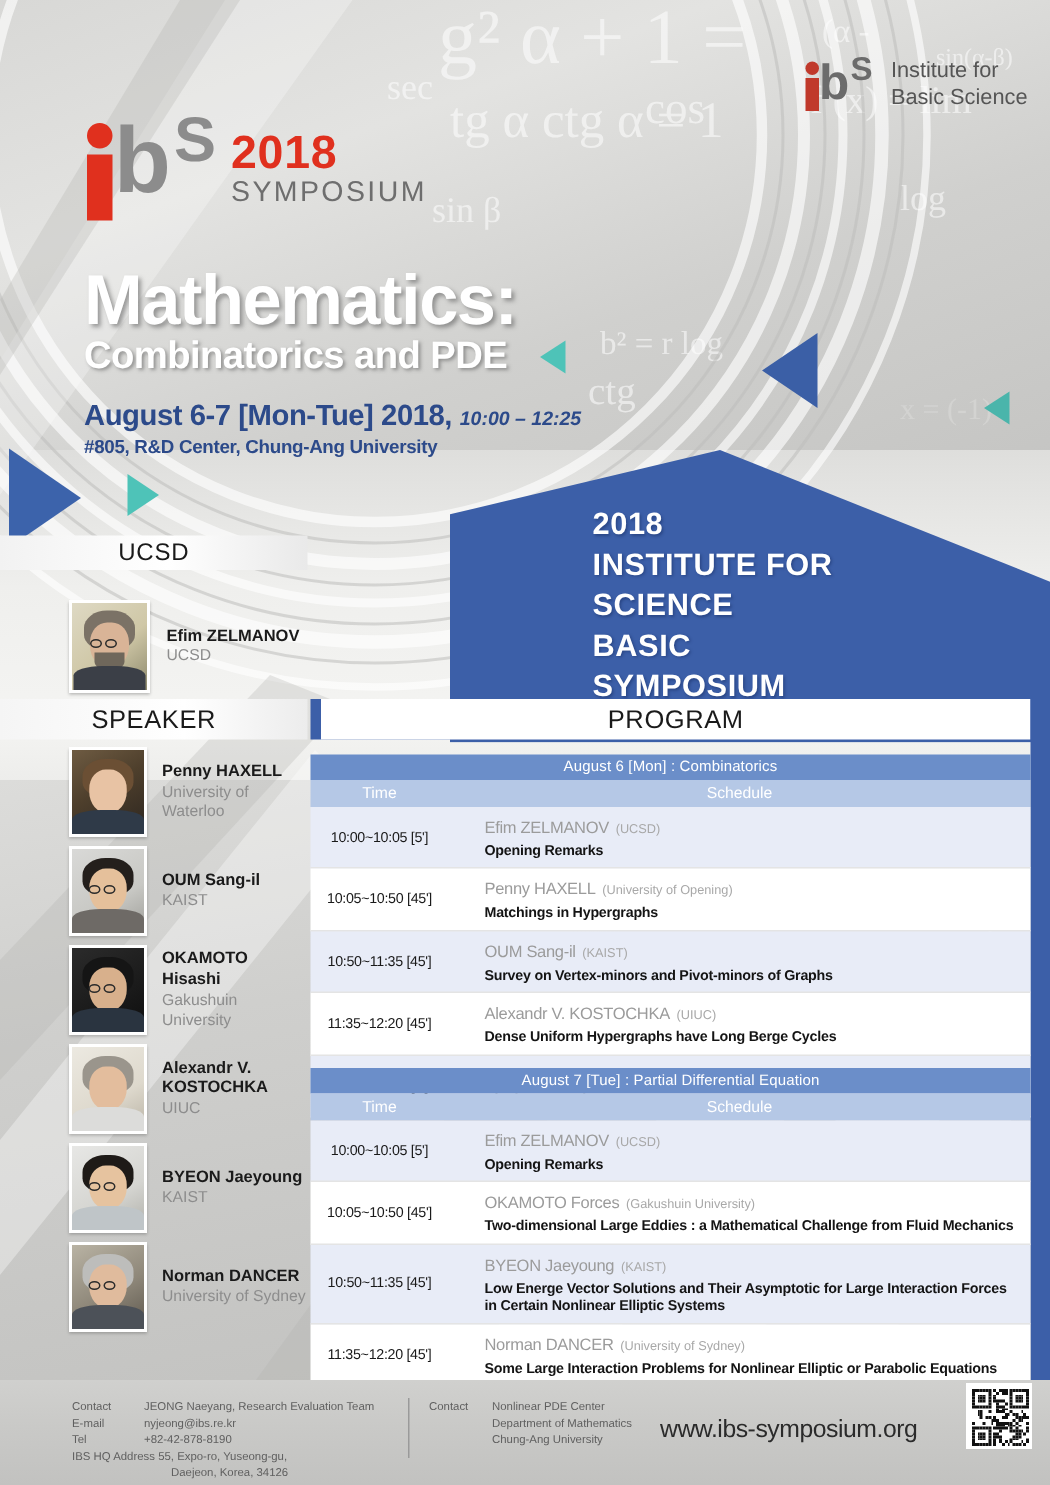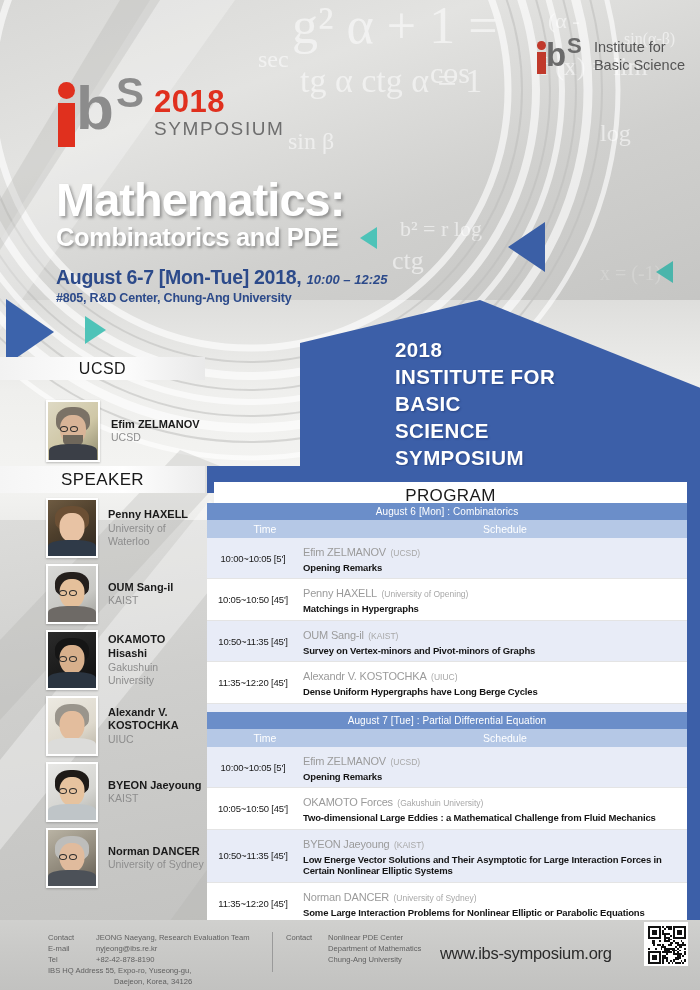--- a/index.html
+++ b/index.html
@@ -167,21 +167,21 @@
   .speaker-bar {
     position:absolute; left:0; top:466px; width:205px; height:27px;
     background:linear-gradient(90deg,#f5f5f5 0%,#ffffff 60%,#ececec 100%);
     display:flex; align-items:center; justify-content:center;
   }
   .speaker-bar span { font-size:17px; color:#1a1a1a; letter-spacing:.4px; }
 
   .prog-bar-wrap { position:absolute; left:207px; top:466px; width:493px; height:27px; }
   .prog-bar-blue { position:absolute; left:0; top:0; width:493px; height:27px; background:#3c5fa8; }
   .prog-bar {
-    position:absolute; left:7px; top:16px; width:473px; height:27px;
+    position:absolute; left:7px; top:0; width:473px; height:27px;
     background:#ffffff; display:flex; align-items:center; justify-content:center;
   }
   .prog-bar span { font-size:17px; color:#1a1a1a; letter-spacing:.4px; }
 
   
   .speakers { position:absolute; left:46px; top:498px; width:160px; }
   .spk { display:flex; align-items:center; margin-bottom:6px; }
   .spk-photo {
     width:52px; height:60px; border:2px solid #fff; flex:0 0 auto;
     box-shadow:0 1px 2px rgba(0,0,0,.22); position:relative; overflow:hidden;
@@ -200,33 +200,33 @@
   .ptable { position:absolute; left:207px; width:480px; }
   .pt-title {
     height:17px; background:#6b8ec9; color:#fff; font-size:10px;
     display:flex; align-items:center; justify-content:center; font-weight:400;
     letter-spacing:.1px;
   }
   .pt-head {
     height:18px; background:#b5c8e6; display:flex; align-items:stretch;
   }
   .pt-head .th {
-    color:#ffffff; font-size:10.5px; display:flex; align-items:center; justify-content:center;margin-left:12px;
+    color:#ffffff; font-size:10.5px; display:flex; align-items:center; justify-content:center;
   }
   .th-time { width:92px; }
   .th-sched { flex:1; }
 
   .pt-row { display:flex; align-items:stretch; border-bottom:1px solid #e4e4e4; }
   .pt-row.odd  { background:#e8ecf7; }
   .pt-row.even { background:#ffffff; }
   .pt-time {
     width:92px; flex:0 0 92px; display:flex; align-items:center; justify-content:center;
     font-size:9.5px; font-weight:400; color:#1a1a1a; letter-spacing:-.2px;
   }
-  .pt-sched { flex:1; padding:4px 6px 5px 4px; }
+  .pt-sched { flex:1; padding:4px 6px 5px 4px;margin-left:20px; }
   .sp-line { line-height:1.18; margin-bottom:1px; }
   .sp-name { font-size:11px; color:#9b9b9b; font-weight:400; letter-spacing:-.2px; }
   .sp-aff  { font-size:8.5px; color:#a8a8a8; font-weight:400; }
   .sp-talk { font-size:9.5px; font-weight:700; color:#141414; line-height:1.22; letter-spacing:-.15px; }
 
   
   .footer { position:absolute; left:0; top:922px; width:700px; height:68px; }
   .f-col { position:absolute; font-size:7.6px; color:#5f5f5f; line-height:1.45; }
   .f-col1 { left:48px; top:10px; }
   .f-col2 { left:286px; top:10px; }
@@ -341,22 +341,22 @@
   <div class="tri tri-blue-r"></div>
   <div class="tri tri-teal-sm"></div>
   <div class="tri tri-teal-r"></div>
   <div class="tri tri-blue-big"></div>
   <div class="tri tri-teal-mid"></div>
 
   <div class="house"></div>
   <div class="house-text">
     <span class="y">2018</span>
     <span class="y">INSTITUTE  FOR</span>
+    <span class="y">SCIENCE</span>
     <span class="y">BASIC</span>
-    <span class="y">SCIENCE</span>
     <span class="y">SYMPOSIUM</span>
   </div>
 
   <div class="chair-bar">
     <span>UCSD</span>
   </div>
   <div class="chair-block">
     <div class="chair-photo">
       <div class="face">
         <div class="bgfill" style="background:linear-gradient(140deg,#ded9c4 0%,#cfc7a6 55%,#8e8a6e 100%);"></div>

